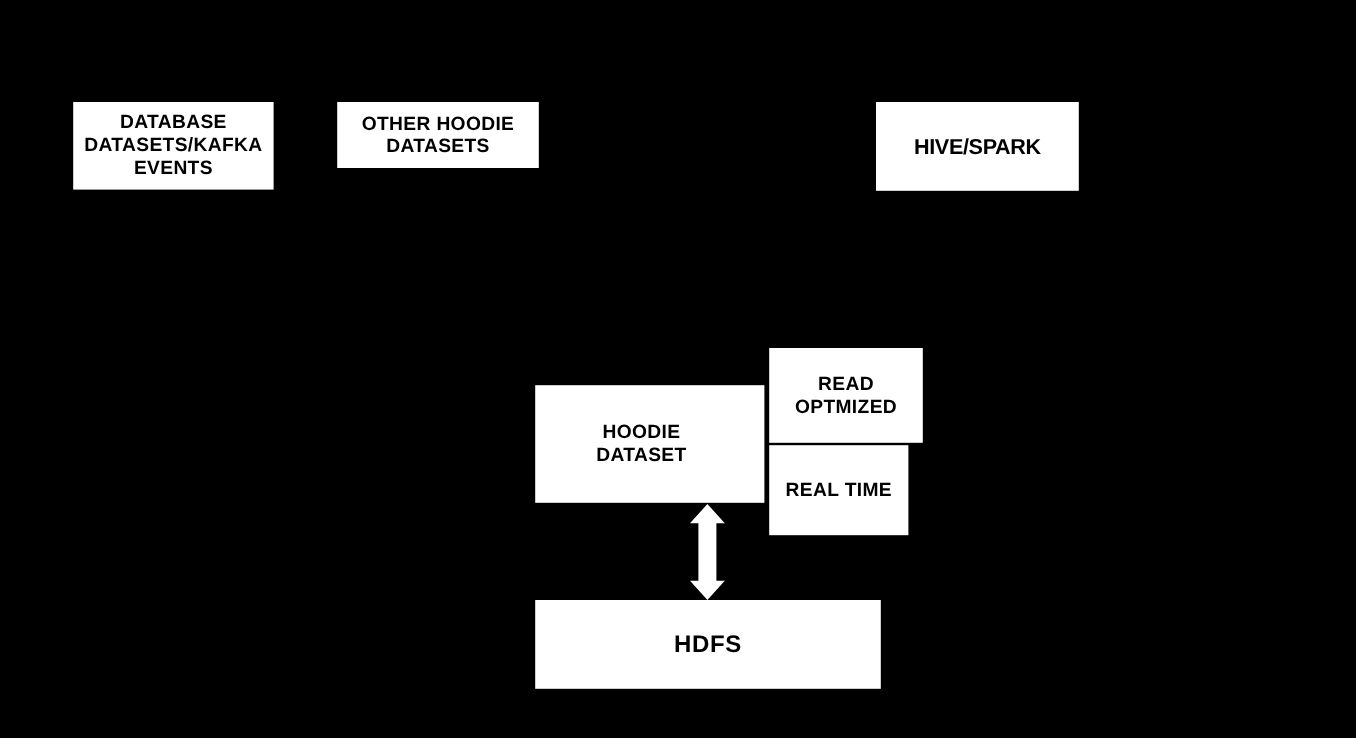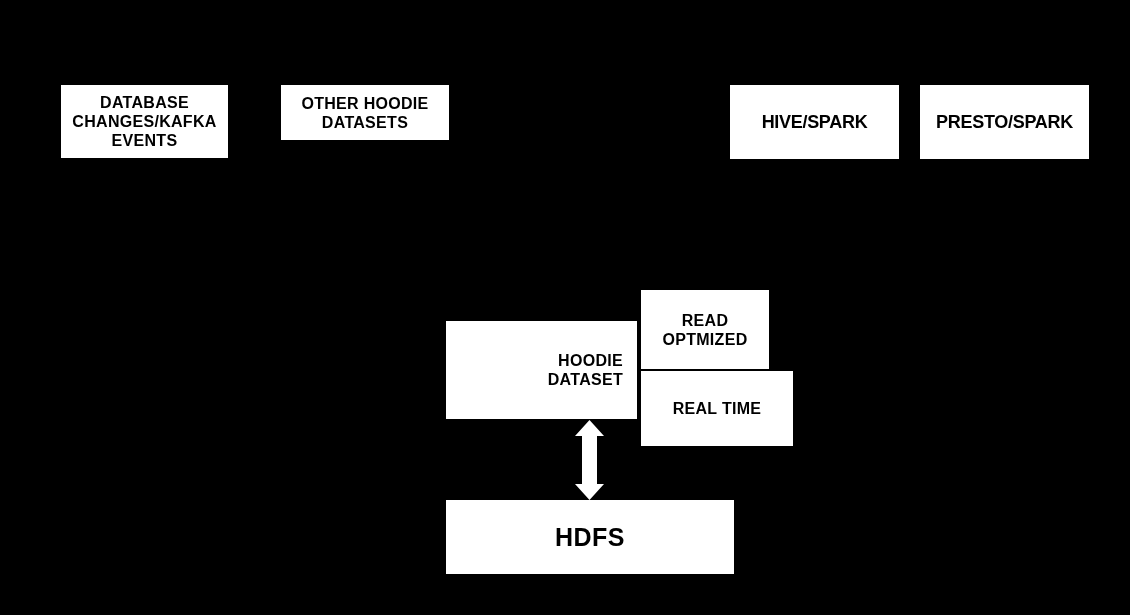--- a/index.html
+++ b/index.html
@@ -40,56 +40,53 @@
     font-size: 18px;
     line-height: 26px;
     letter-spacing: -0.3px;
   }
   
   .n-database  { left: 61px;  top: 85px;  width: 167px; height: 73px; }
   .n-otherhoodie { left: 281px; top: 85px;  width: 168px; height: 55px; }
   .n-hive      { left: 730px; top: 85px;  width: 169px; height: 74px; }
   .n-presto    { left: 920px; top: 85px;  width: 169px; height: 74px; }
   .n-hoodie    { left: 446px; top: 321px; width: 191px; height: 98px;
-                 align-items: flex-end; text-align: right; padding-right: 14px; }
+                 text-align: right; padding-right: 14px; }
   .n-readopt   { left: 641px; top: 290px; width: 128px; height: 79px; }
-  .n-realtime  { left: 641px; top: 371px; width: 152px; height: 75px; align-items: center; }
+  .n-realtime  { left: 641px; top: 371px; width: 116px; height: 75px; align-items: center; }
   .n-hdfs      { left: 446px; top: 500px; width: 288px; height: 74px;
-                 font-size: 25px; letter-spacing: 0.5px; }
+                 font-size: 20px; letter-spacing: 0.5px; }
   .connector {
     position: absolute;
     left: 571px;
     top: 420px;
     width: 37px;
     height: 80px;
   }
 </style>
 </head>
 <body>
 
 <div class="stage">
 
   <div class="node n-database f-small">
     <span>DATABASE</span>
-    <span>CHANGES/KAFKA</span>
+    <span>DATASETS/KAFKA</span>
     <span>EVENTS</span>
   </div>
 
   <div class="node n-otherhoodie f-small">
     <span>OTHER HOODIE</span>
     <span>DATASETS</span>
   </div>
 
   <div class="node n-hive f-big">
     <span>HIVE/SPARK</span>
   </div>
 
-  <div class="node n-presto f-big">
-    <span>PRESTO/SPARK</span>
-  </div>
 
   <div class="node n-hoodie f-small">
     <span>HOODIE</span>
     <span>DATASET</span>
   </div>
 
   <div class="node n-readopt f-small">
     <span>READ</span>
     <span>OPTMIZED</span>
   </div>

